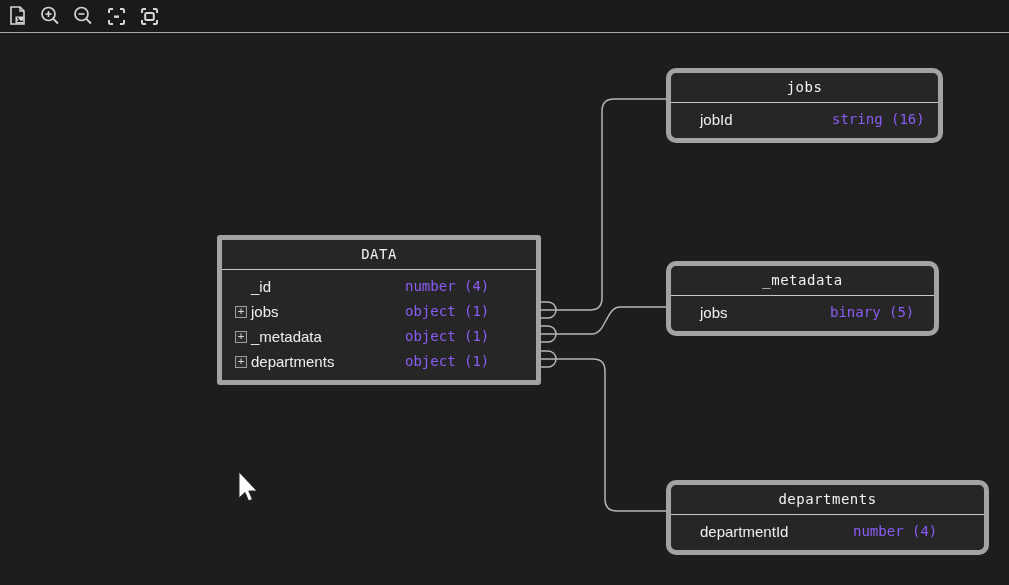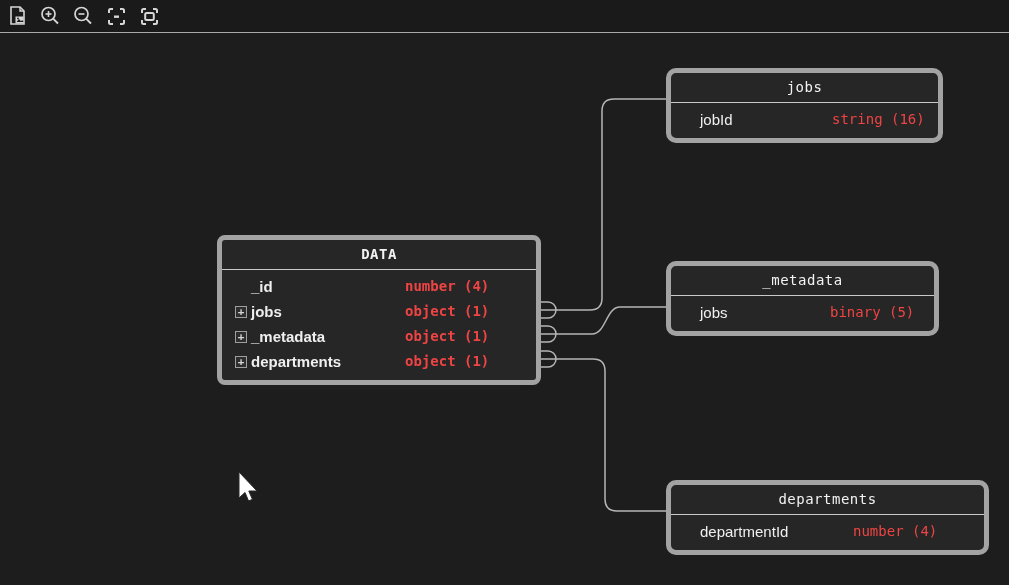--- a/index.html
+++ b/index.html
@@ -14,34 +14,34 @@
   .tbtn { width:26px; height:26px; display:flex; align-items:center; justify-content:center;
           background:transparent; border:none; cursor:pointer; }
   .tbtn svg { display:block; }
 
   
   .canvas { position:absolute; left:0; top:34px; width:1009px; height:551px; }
 
   
   .entity { position:absolute; background:#262626; border:5px solid #a3a3a3;
             border-radius:10px; color:#f0f0f0; }
-  .entity.square { border-radius:8px;font-weight:bold; }
+  .entity.square { border-radius:3px; }
   .entity-header { height:30px; line-height:29px; text-align:center;
                    border-bottom:1px solid #c9c9c9;
                    font-family:"DejaVu Sans Mono", monospace; font-size:14px;
                    letter-spacing:0.5px; color:#f2f2f2; }
   .entity-body { padding:4px 0 6px 0; }
   .row { position:relative; height:25px; line-height:25px; padding-left:29px;
          font-size:15px; color:#efefef; white-space:nowrap; }
   .expand { position:absolute; left:13px; top:7px; width:12px; height:12px;
             border:1px solid #9f9f9f; background:#2e2e2e; color:#d5d5d5;
             font-size:11px; line-height:10px; text-align:center;
             font-family:"DejaVu Sans Mono", monospace; cursor:pointer; }
   .ftype { position:absolute; top:0; font-family:"DejaVu Sans Mono", monospace;
-           font-size:14px; color:#ef4444; }
+           font-size:14px; color:#8b5cf6; }
 
   
   svg.overlay { position:absolute; left:0; top:0; width:1009px; height:585px;
                 pointer-events:none; }
   .wire  { fill:none; stroke:#b5b5b5; stroke-width:1.5; }
   .stub  { fill:none; stroke:#b5b5b5; stroke-width:1.5; }
 </style>
 </head>
 <body>
 

